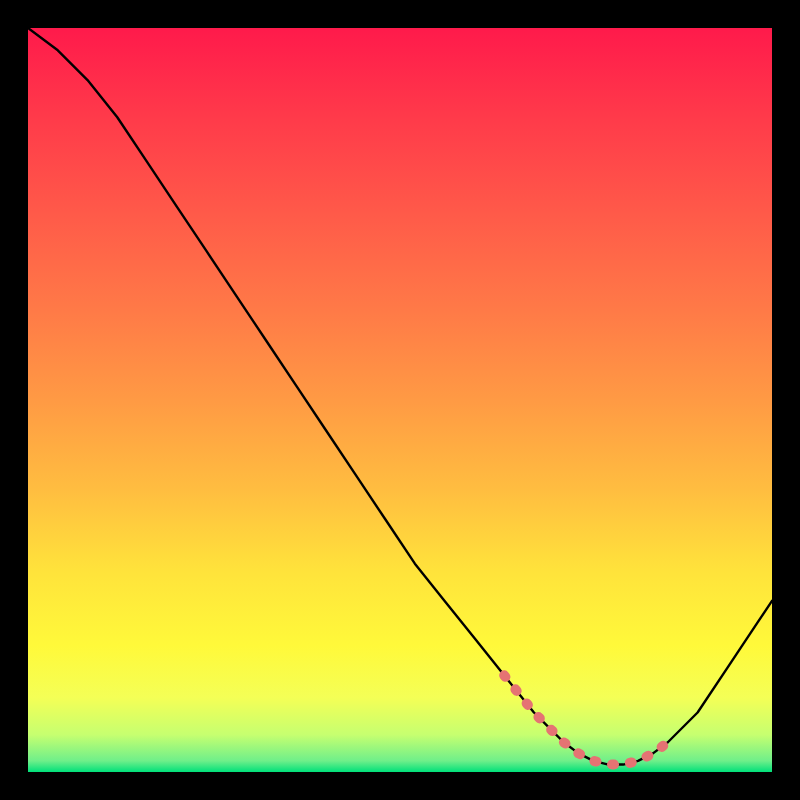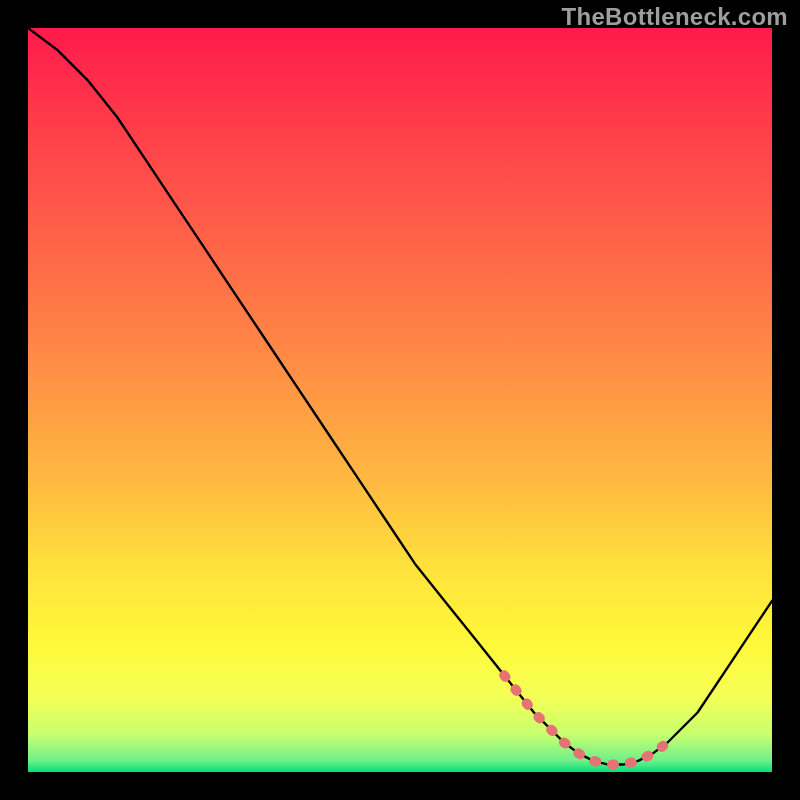--- a/index.html
+++ b/index.html
@@ -36,21 +36,20 @@
     top: 28px;
     width: 744px;
     height: 744px;
     display: block;
   }
 </style>
 </head>
 <body>
 <div class="frame">
 
-  <div class="watermark">TheBottleneck.com</div>
 
   <svg class="plot" viewBox="0 0 744 744" preserveAspectRatio="none">
     <defs>
       <linearGradient id="bg-grad" x1="0" y1="0" x2="0" y2="1">
 
       <stop offset="0%" stop-color="#ff1a4b"></stop>
           <stop offset="12%" stop-color="#ff3a4a"></stop>
           <stop offset="25%" stop-color="#ff5a49"></stop>
           <stop offset="38%" stop-color="#ff7a47"></stop>
           <stop offset="50%" stop-color="#ff9a44"></stop>

